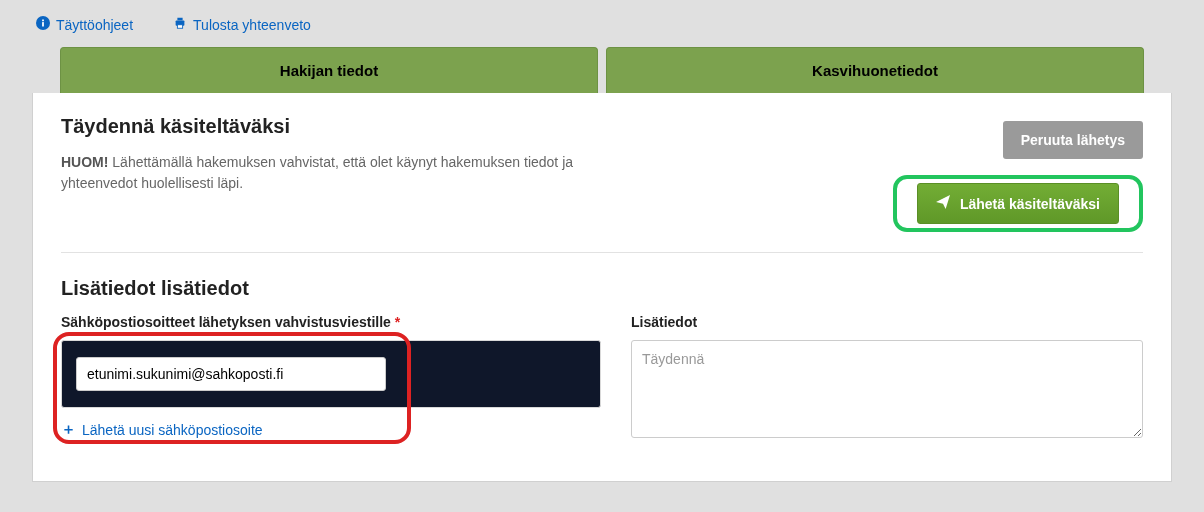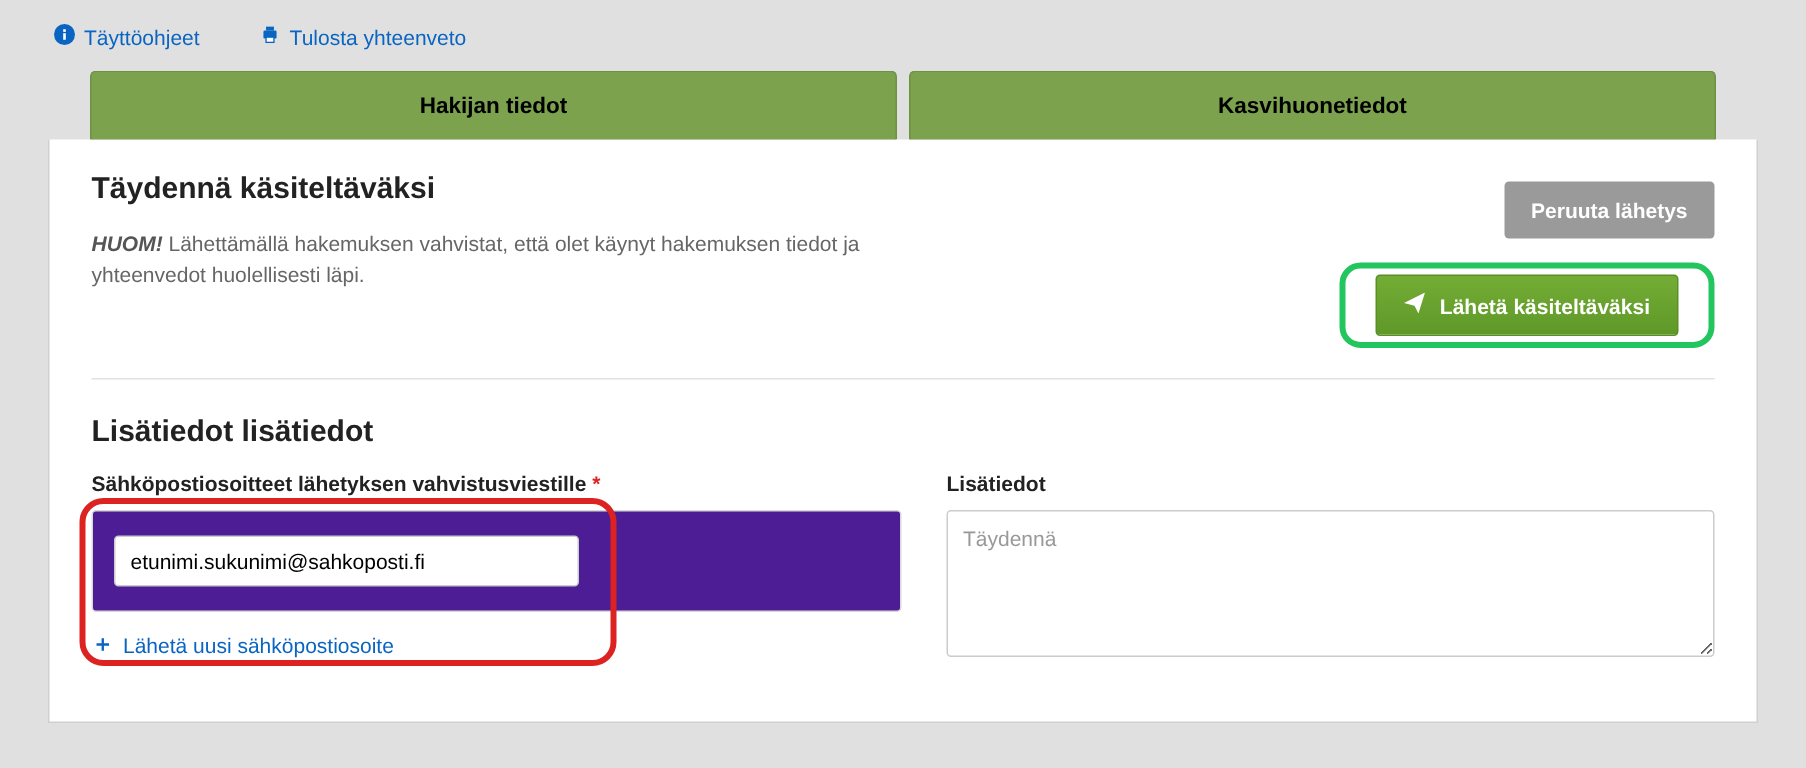--- a/index.html
+++ b/index.html
@@ -88,21 +88,21 @@
     font-weight: bold;
     margin-bottom: 14px;
     color: #222;
   }
   .note {
     font-size: 14px;
     color: #666;
     line-height: 1.5;
     max-width: 560px;
   }
-  .note strong { color: #555; font-style: italic; }
+  .note strong { color: #555; }
   .btns {
     display: flex;
     align-items: flex-end;
     gap: 16px;
     margin-top: 6px;
     position: relative;
     flex-direction: column;
   }
   .btn-cancel {
     background: #9a9a9a;
@@ -144,21 +144,21 @@
     font-weight: bold;
     font-size: 14px;
     color: #222;
     margin-bottom: 10px;
     display: block;
   }
   .label .req { color: #d22; }
   
   .email-wrap { position: relative; }
   .grey-box {
-    background: #4c1d95;
+    background: #0f172a;
     border: 1px solid #d9d9d9;
     border-radius: 3px;
     padding: 16px 14px;
     width: 540px;
   }
   .email-input {
     width: 310px;
     padding: 8px 10px;
     border: 1px solid #ccc;
     border-radius: 3px;

